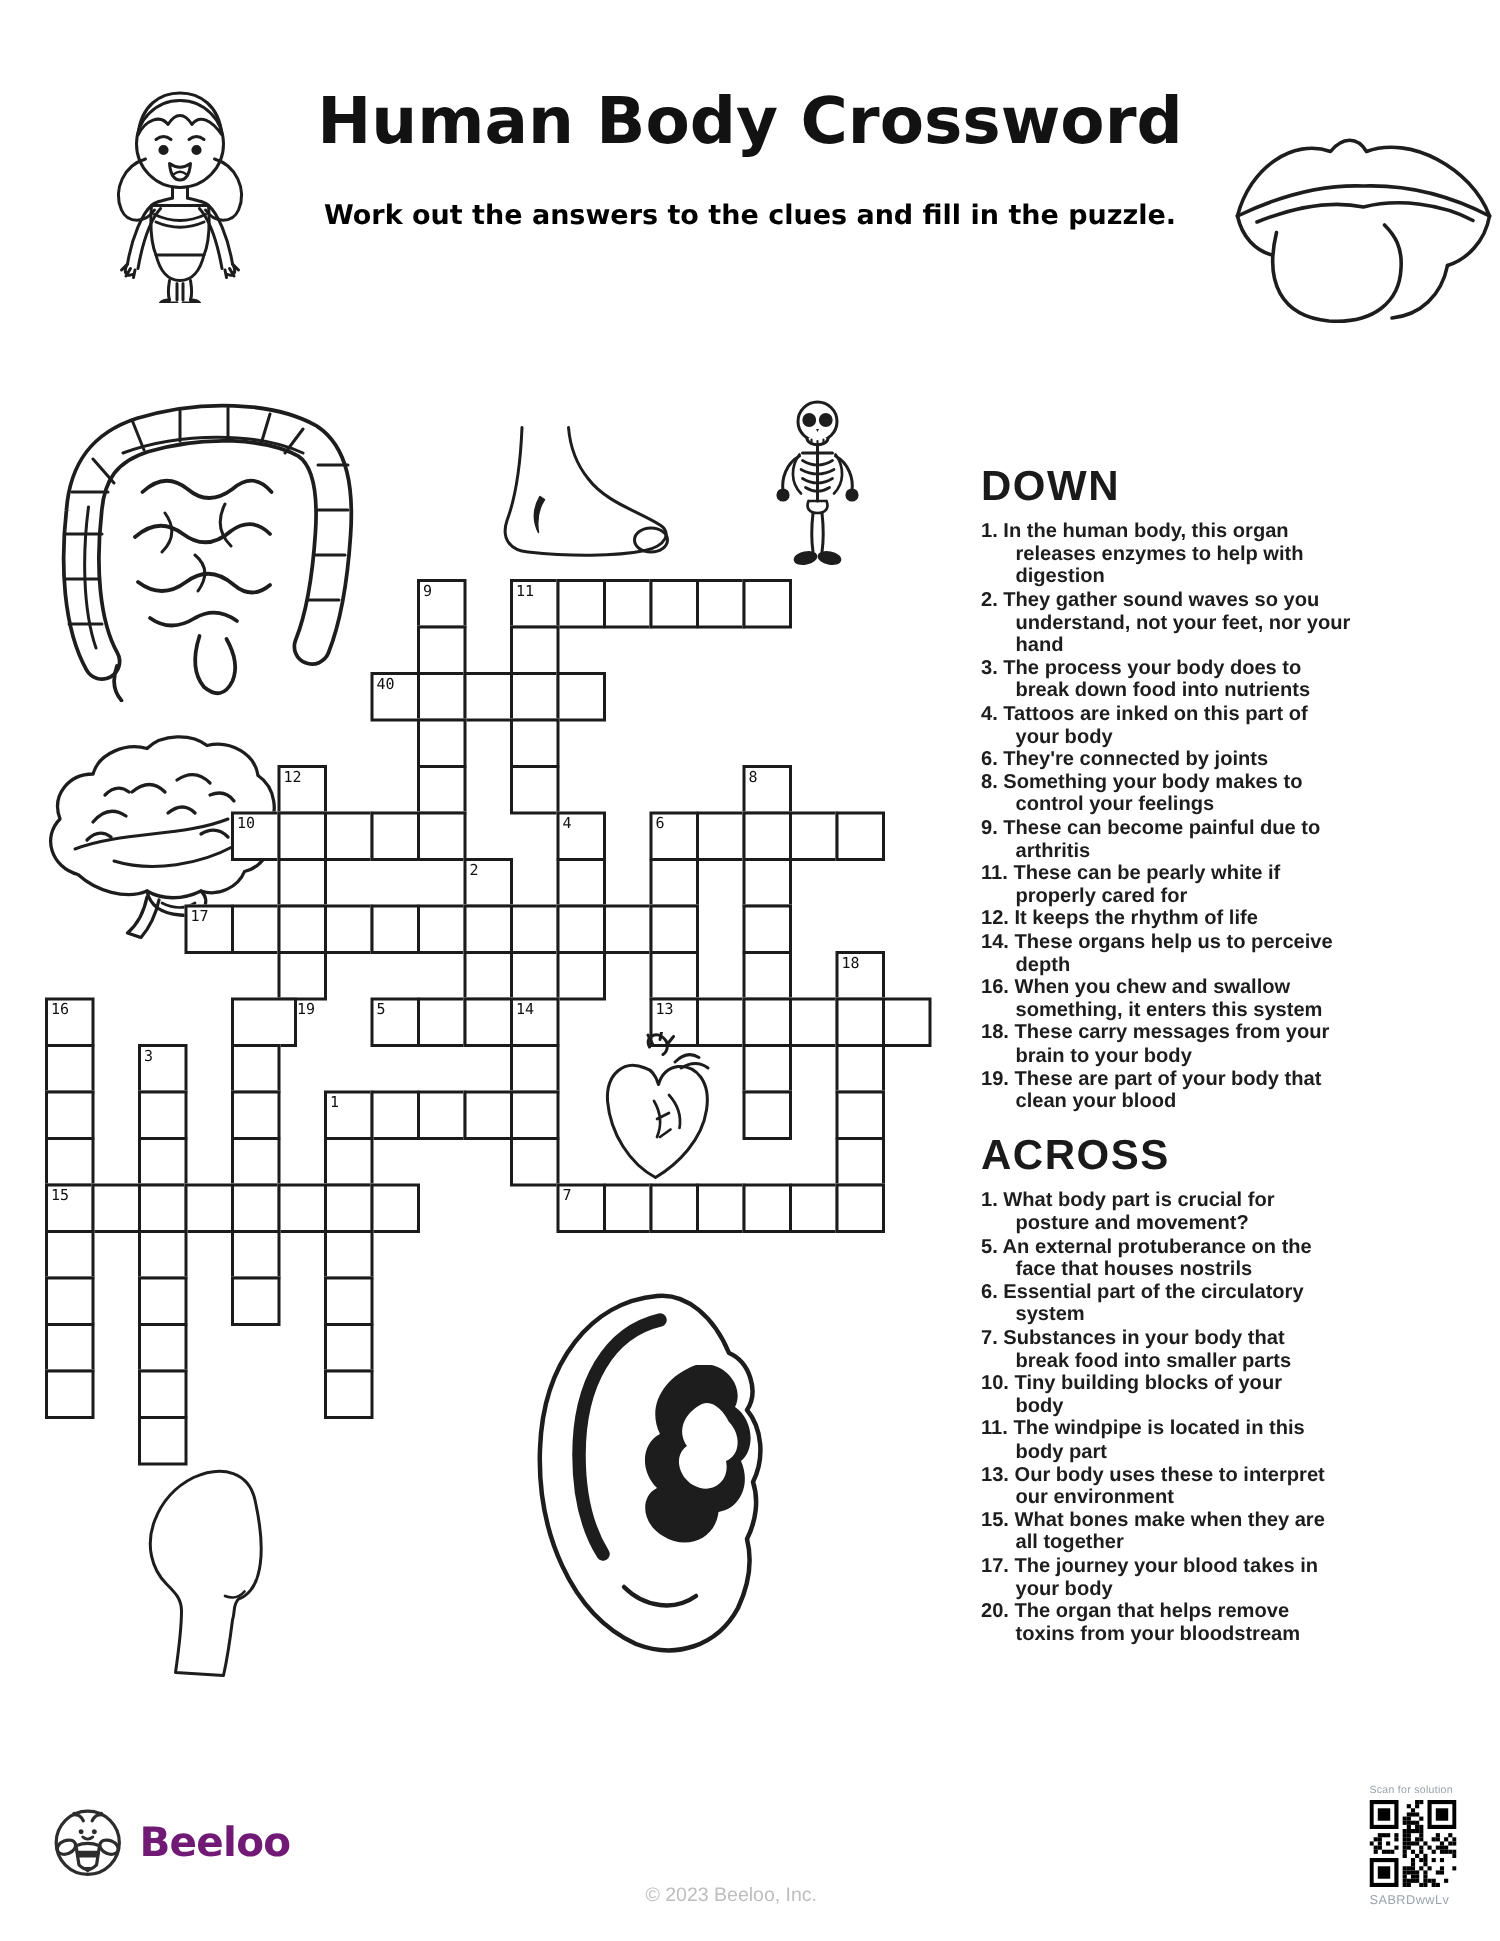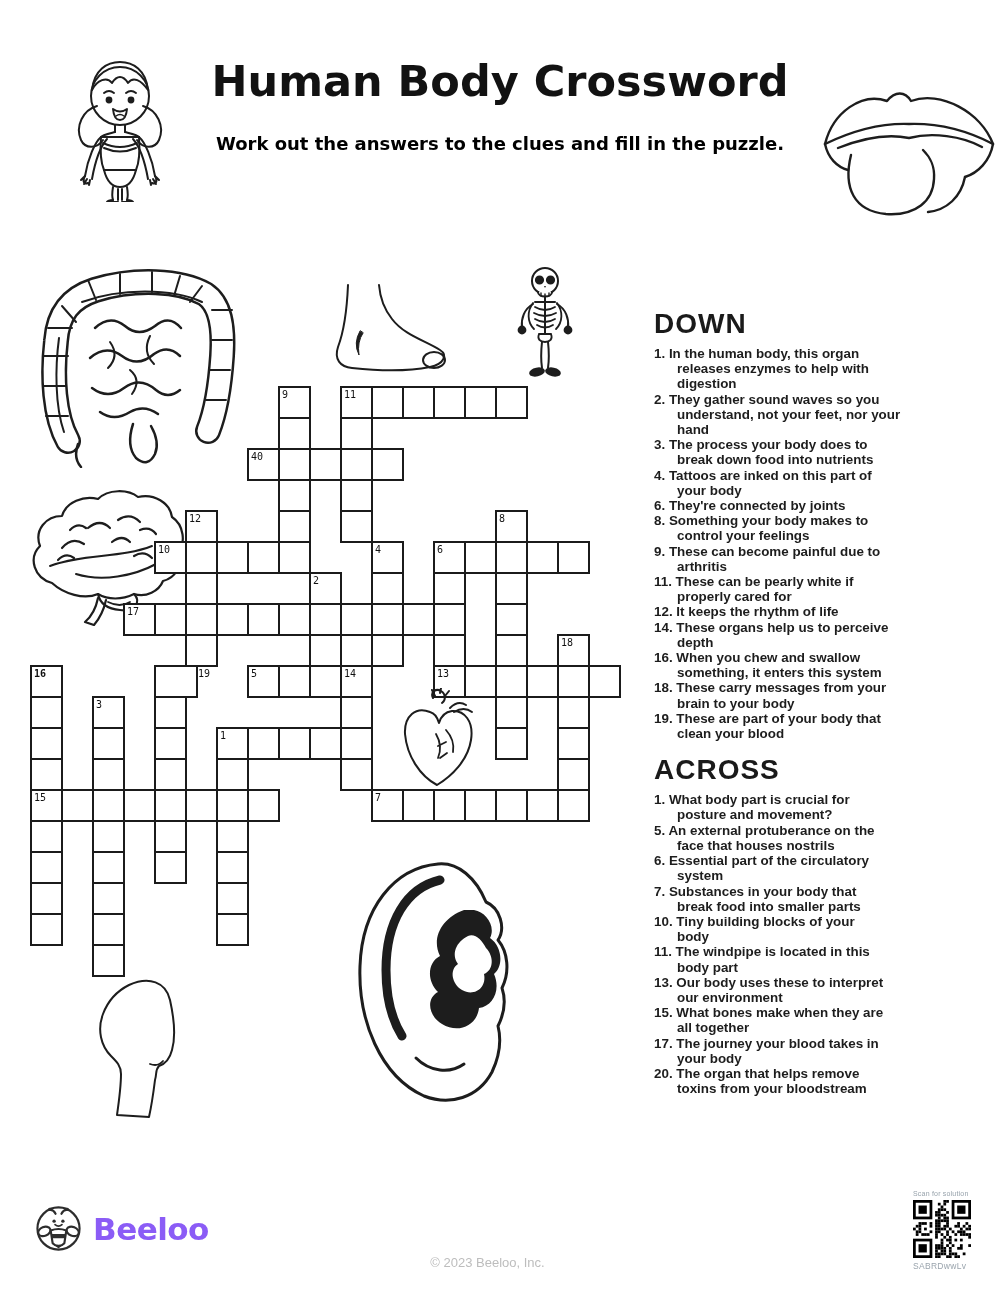--- a/index.html
+++ b/index.html
@@ -21,22 +21,22 @@
            line-height:10px;color:#111;padding:2px 0 0 2px;user-select:none;}
   
   .clues{position:absolute;left:654px;top:310px;width:302px;color:#1c1c1c;}
   .clues-header{font-size:28px;font-weight:bold;letter-spacing:1px;color:#1a1a1a;
                 margin:0 0 8px 0;line-height:28px;}
   .clues-header.across{margin-top:15px;}
   .clue{font-size:13.4px;font-weight:bold;line-height:15.2px;white-space:pre-line;
         padding-left:23px;text-indent:-23px;color:#1d1d1d;}
   
   .brand{position:absolute;left:35px;top:1205px;display:flex;align-items:center;}
-  .brand-text{font-family:"DejaVu Sans",sans-serif;font-weight:bold;font-size:31px;
-              color:#8b5cf6;margin-left:11px;letter-spacing:-0.5px;}
+  .brand-text{font-family:"DejaVu Sans",sans-serif;font-weight:bold;font-size:27px;
+              color:#701a75;margin-left:11px;letter-spacing:-0.5px;}
   .copyright{position:absolute;left:0;top:1255px;width:975px;text-align:center;
              font-size:13px;color:#bdbdbd;}
   .qr-block{position:absolute;left:913px;top:1190px;width:64px;text-align:left;}
   .qr-caption{font-size:7px;color:#97a2ab;margin-bottom:3px;letter-spacing:0.2px;}
   .qr-label{font-size:8.5px;color:#9aa4ad;margin-top:3px;letter-spacing:0.3px;}
 </style>
 </head>
 <body>
 
 <div class="page">
@@ -198,21 +198,21 @@
       <div class="cell" style="left: 403px; top: 217px;"></div>
       <div class="cell" style="left: 465px; top: 217px;"></div>
       <div class="cell" style="left: 155px; top: 248px;"></div>
       <div class="cell" style="left: 279px; top: 248px;"></div>
       <div class="cell" style="left: 341px; top: 248px;"></div>
       <div class="cell" style="left: 403px; top: 248px;"></div>
       <div class="cell" style="left: 465px; top: 248px;"></div>
       <div class="cell" style="left: 527px; top: 248px;">
         <span class="cellnum">18</span>
       </div>
-      <div class="cell" style="left: 0px; top: 279px; font-weight: bold;">
+      <div class="cell" style="left: 0px; top: 279px;">
         <span class="cellnum">16</span>
       </div>
       <div class="cell" style="left: 124px; top: 279px; padding-left: 40px;">
         <span class="cellnum">19</span>
       </div>
       <div class="cell" style="left: 217px; top: 279px;">
         <span class="cellnum">5</span>
       </div>
       <div class="cell" style="left: 248px; top: 279px;"></div>
       <div class="cell" style="left: 279px; top: 279px;"></div>

